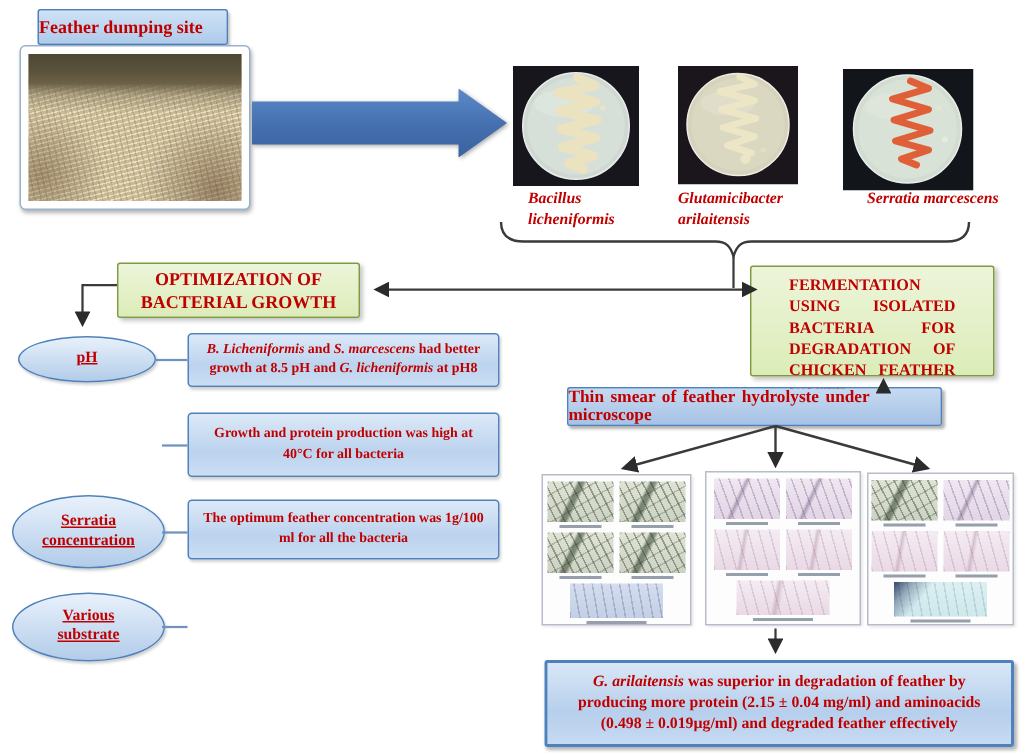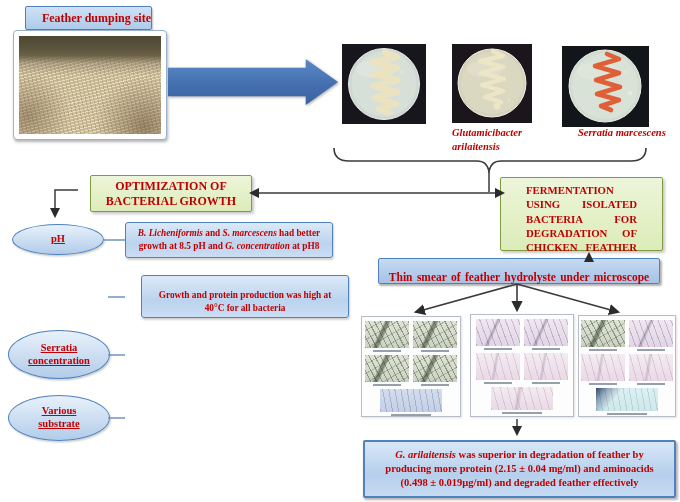--- a/index.html
+++ b/index.html
@@ -7,21 +7,21 @@
   body { font-family:"Liberation Serif", serif; }
   .canvas { position:relative; width:680px; height:502px; background:#ffffff; overflow:hidden; }
   .abs { position:absolute; }
 
   
   .overlay { position:absolute; left:0; top:0; width:680px; height:502px; z-index:6; pointer-events:none; }
 
   
   .title-box { left:25px; top:6px; width:127px; height:24px; z-index:2;
     background:linear-gradient(180deg,#cfe2f5,#aecbea); border:1.5px solid #4f81bd; border-radius:2px;
-    display:flex; align-items:center; justify-content:flex-end;
+    display:flex; align-items:center; justify-content:flex-start;
     font-weight:bold; font-size:12px; color:#C00000; box-shadow:1px 2px 2px rgba(0,0,0,.25); }
 
   
   .photo { left:13px; top:30px; width:154px; height:110px; z-index:2; background:#fff;
     border:1px solid #9ab2cc; border-radius:4px; padding:5px; box-shadow:1px 2px 3px rgba(0,0,0,.3); }
   .photo-img { width:100%; height:100%;
     background:
       radial-gradient(circle at 88% 92%, rgba(92,64,40,.5), transparent 32%),
       radial-gradient(circle at 6% 82%, rgba(100,74,48,.45), transparent 28%),
       linear-gradient(180deg, #4d4832 0%, #5a523c 12%, #6c6148 20%, rgba(108,97,72,.35) 28%, transparent 40%),
@@ -41,38 +41,38 @@
   
   .dish { z-index:2; }
   .dish svg { display:block; width:100%; height:100%; }
   .dish-label { z-index:2; font-weight:bold; font-style:italic; font-size:10.5px; line-height:1.3; color:#C00000; }
 
   
   .green-box { z-index:2; background:linear-gradient(180deg,#edf5da,#dcecb8);
     border:1.6px solid #7e9b3f; border-radius:2px; color:#C00000; font-weight:bold;
     box-shadow:2px 2px 3px rgba(0,0,0,.22); }
   .opt-box { left:78px; top:175px; width:162px; height:37px; font-size:12px;
-    display:flex; align-items:center; justify-content:center; text-align:center; line-height:1.25; padding:2px 6px;margin-left:12px; }
+    display:flex; align-items:center; justify-content:center; text-align:center; line-height:1.25; padding:2px 6px; }
   .ferm-box { left:500px; top:177px; width:163px; height:74px; font-size:10.8px;
     padding:5px 25px; line-height:1.33; }
   .ferm-box span { display:block; text-align:justify; }
 
   
   .oval { z-index:2; border-radius:50%; background:linear-gradient(180deg,#e8f1fb,#b2cce9);
     border:1.5px solid #4f81bd; display:flex; align-items:center; justify-content:center; text-align:center;
     font-weight:bold; font-size:10.5px; line-height:1.2; color:#C00000; box-shadow:1px 1.5px 2px rgba(0,0,0,.2);text-decoration:underline; }
   .blue-box { z-index:2; background:linear-gradient(180deg,#dcE9f8 0%, #bcd3ee 60%, #cadef4 100%);
     border:1.5px solid #4f81bd; border-radius:3px; display:flex; align-items:center; justify-content:center;
     text-align:center; font-weight:bold; font-size:9.3px; line-height:1.4; color:#C00000;
     padding:2px 8px; box-shadow:1px 1.5px 2px rgba(0,0,0,.18); }
 
   
-  .smear-box { left:378px; top:258px; width:282px; height:26px; z-index:2;
+  .smear-box { left:378px; top:258px; width:250px; height:26px; z-index:2;
     background:linear-gradient(180deg,#c6daf1,#a6c2e5); border:1.5px solid #4f81bd; border-radius:2px;
-    display:flex; align-items:flex-end; justify-content:center; font-weight:bold; font-size:11.5px;
+    display:flex; align-items:flex-start; justify-content:center; font-weight:bold; font-size:11.5px;
     word-spacing:1.5px; color:#C00000; box-shadow:1.5px 2px 2px rgba(0,0,0,.3); }
 
   
   .panel { z-index:2; background:#fdfdfd; border:1px solid #b6bdc9; padding:4px 3px 2px 3px;
     display:flex; flex-direction:column; align-items:center; box-shadow:1px 1px 2px rgba(0,0,0,.12); }
   .prow { display:flex; gap:4px; justify-content:center; margin-bottom:2px; }
   .mcell { width:44px; }
   .mcell.wide { width:62px; }
   .mimg { width:100%; height:27px; }
   .mcell.wide .mimg { height:23px; }
@@ -176,44 +176,48 @@
       <rect width="87" height="81" fill="#12161b"></rect>
       <circle cx="43" cy="40" r="36" fill="#d2dcd1" stroke="#eaeee9" stroke-width="1"></circle>
       <circle cx="43" cy="40" r="33" fill="#d8e2d6" opacity="0.9"></circle>
       <ellipse cx="35" cy="25" rx="20" ry="9" fill="#ffffff" opacity="0.16"></ellipse>
       <path d="M45,8 L57,13 L33,20 L57,27 L34,34 L58,41 L35,48 L57,54 L39,60 L49,64" fill="none" stroke="#df6038" stroke-width="4.6" stroke-linejoin="round" stroke-linecap="round"></path>
       <circle cx="64" cy="26" r="1.8" fill="#e9e5d1" opacity="0.85"></circle>
       <circle cx="68" cy="47" r="2" fill="#f0ece0" opacity="0.8"></circle>
     </svg>
   </figure>
 
+  <div class="abs dish-label" style="left:352px; top:126px; width:88px;">Bacillus licheniformis</div>
   <div class="abs dish-label" style="left:452px; top:126px; width:100px;">Glutamicibacter arilaitensis</div>
   <div class="abs dish-label" style="left:578px; top:126px; width:95px;">Serratia marcescens</div>
 
   <div class="abs green-box opt-box">
     <span>OPTIMIZATION OF BACTERIAL GROWTH</span>
   </div>
   <div class="abs green-box ferm-box">
     <span>FERMENTATION USING ISOLATED BACTERIA FOR DEGRADATION OF CHICKEN FEATHER WASTE</span>
   </div>
 
   <div class="abs oval" style="left:12px; top:224px; width:92px; height:31px;">
     <span>pH</span>
   </div>
   <div class="abs blue-box" style="left:125px; top:222px; width:208px; height:36px;">
-    <span><i>B. Licheniformis</i><span> and </span><i>S. marcescens</i><span> had better growth at 8.5 pH and </span><i>G. concentration</i><span> at pH8</span></span>
-  </div>
-
-  <div class="abs blue-box" style="left:141px; top:275px; width:208px; height:43px;align-items:flex-end;">
+    <span><i>B. Licheniformis</i><span> and </span><i>S. marcescens</i><span> had better growth at 8.5 pH and </span><i>G. licheniformis</i><span> at pH8</span></span>
+  </div>
+
+  <div class="abs blue-box" style="left:125px; top:275px; width:208px; height:43px;">
     <span><span>Growth and protein production was high at 40°C for all bacteria</span></span>
   </div>
 
   <div class="abs oval" style="left:8px; top:330px; width:102px; height:49px; padding:0 14px;">
     <span>Serratia concentration</span>
   </div>
+  <div class="abs blue-box" style="left:125px; top:333px; width:208px; height:40px;">
+    <span><span>The optimum feather concentration was 1g/100 ml for all the bacteria</span></span>
+  </div>
 
   <div class="abs oval" style="left:8px; top:395px; width:102px; height:46px; padding:0 18px;">
     <span>Various substrate</span>
   </div>
 
   <div class="abs smear-box">
     <span>Thin smear of feather hydrolyste under microscope</span>
   </div>
 
   <div class="abs panel" style="left:361px; top:316px; width:100px; height:101px;">

